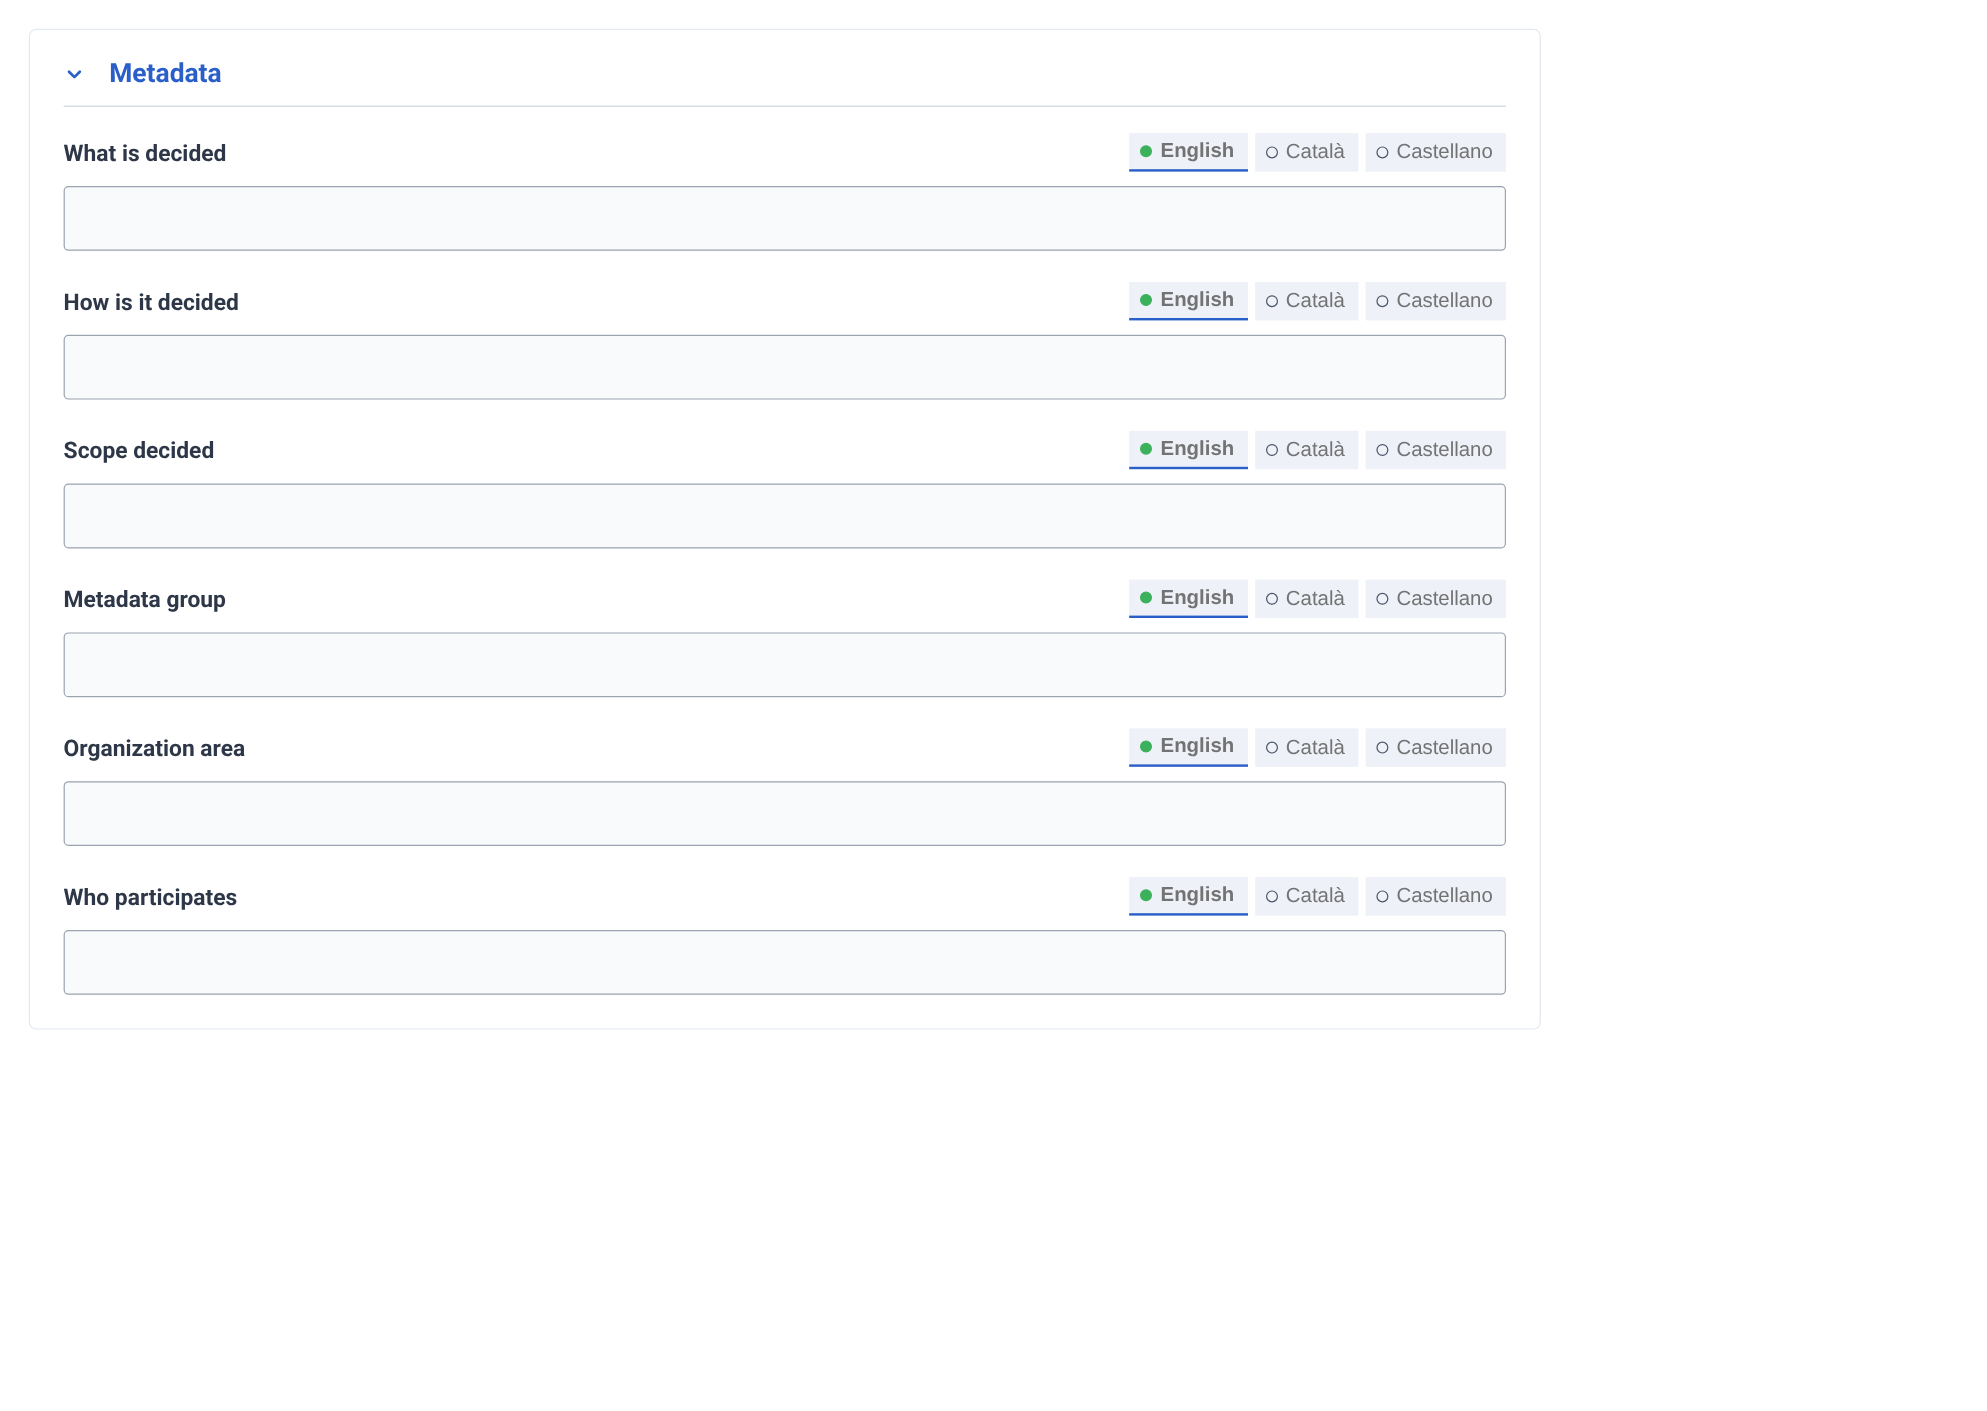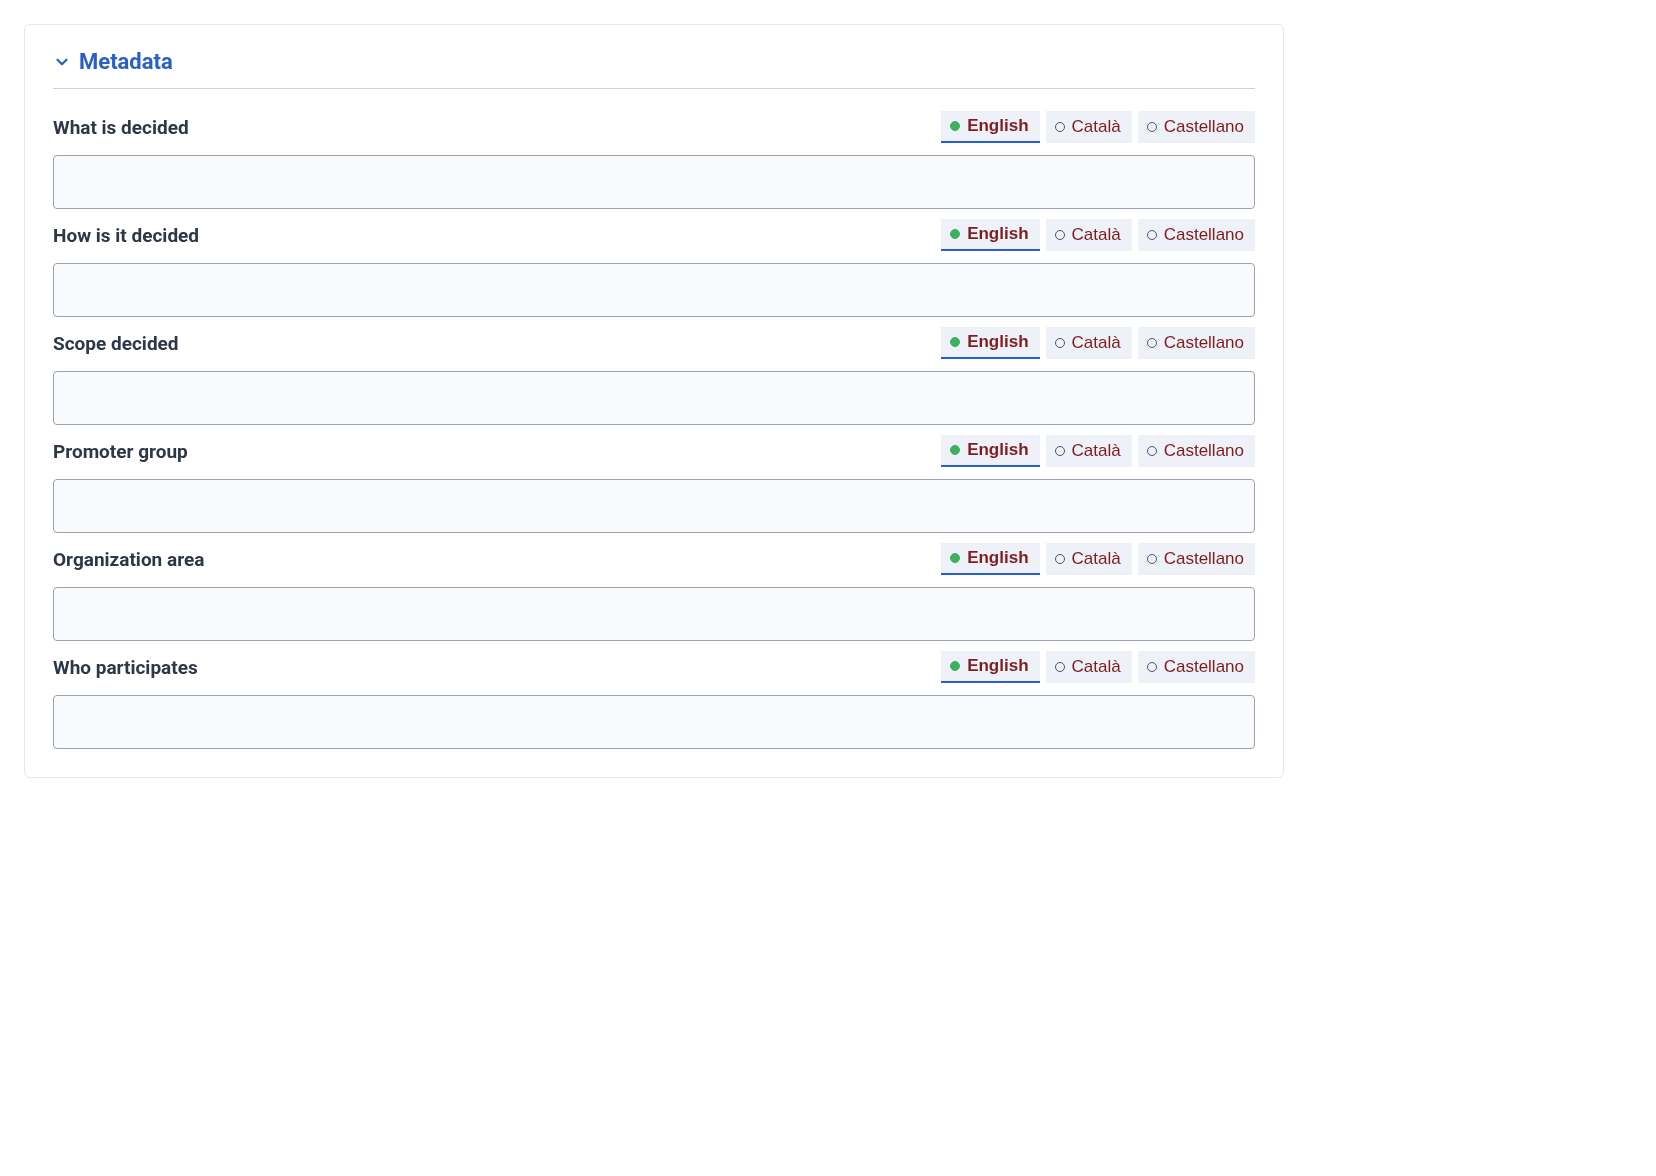--- a/index.html
+++ b/index.html
@@ -11,39 +11,39 @@
   }
   .card {
     border: 1px solid #e2e8f0;
     border-radius: 6px;
     padding: 24px 28px 28px 28px;
     max-width: 1260px;
   }
   .section-header {
     display: flex;
     align-items: center;
-    gap: 8px;
+    gap: 20px;
     cursor: pointer;
     padding-bottom: 14px;
     border-bottom: 1px solid #cbd5e0;
     margin-bottom: 22px;
   }
   .chevron {
     width: 18px;
     height: 18px;
     flex-shrink: 0;
   }
   .chevron svg { display: block; }
   .section-title {
     font-size: 22px;
     font-weight: 700;
     color: #2a5fc9;
   }
   .field {
-    margin-bottom: 10px;
+    margin-bottom: 26px;
   }
   .field:last-child { margin-bottom: 0; }
   .field-header {
     display: flex;
     align-items: center;
     justify-content: space-between;
     margin-bottom: 12px;
   }
   .field-label {
     font-size: 19px;
@@ -55,21 +55,21 @@
     gap: 6px;
   }
   .lang-tab {
     display: flex;
     align-items: center;
     gap: 7px;
     background: #eef1f8;
     padding: 5px 11px 5px 9px;
     font-size: 17px;
     font-weight: 500;
-    color: #7f1d1d;
+    color: #737373;
     cursor: pointer;
     border: none;
   }
   .lang-tab.active {
     font-weight: 700;
     border-bottom: 2px solid #2a5fc9;
   }
   .lang-dot {
     width: 10px;
     height: 10px;
@@ -155,21 +155,21 @@
               <span class="lang-dot"></span>
               <span>Català</span>
             </button>
             <button type="button" class="lang-tab">
               <span class="lang-dot"></span>
               <span>Castellano</span>
             </button>
           </div>
         </div><input type="text" class="field-input" style=""></div>
       <div class="field"><div class="field-header">
-          <div class="field-label">Promoter group</div>
+          <div class="field-label">Metadata group</div>
           <div class="lang-tabs">
             <button type="button" class="lang-tab active">
               <span class="lang-dot filled"></span>
               <span>English</span>
             </button>
             <button type="button" class="lang-tab">
               <span class="lang-dot"></span>
               <span>Català</span>
             </button>
             <button type="button" class="lang-tab">

